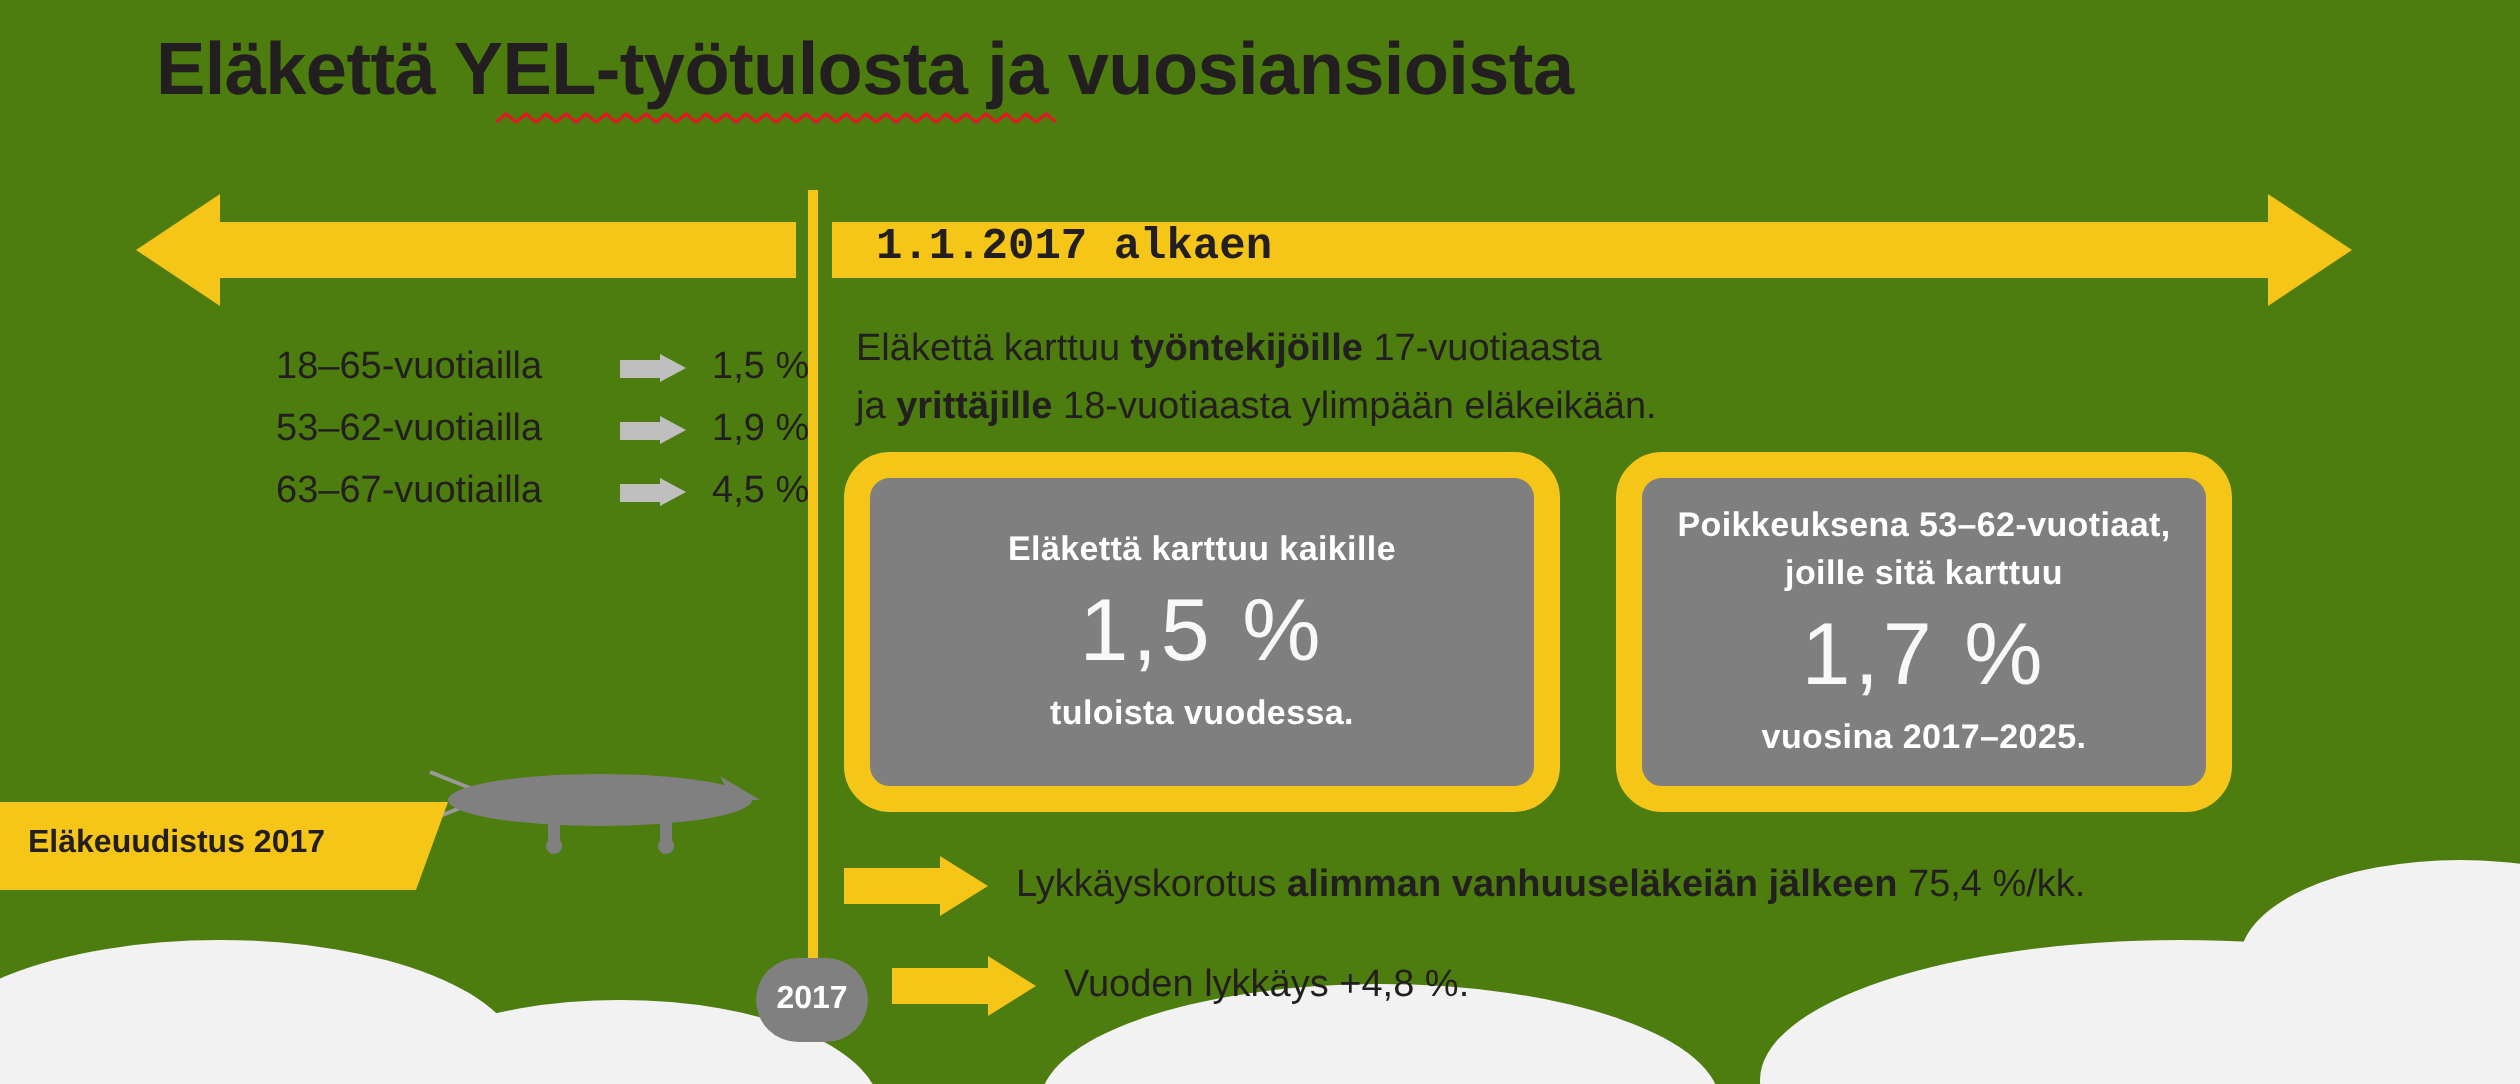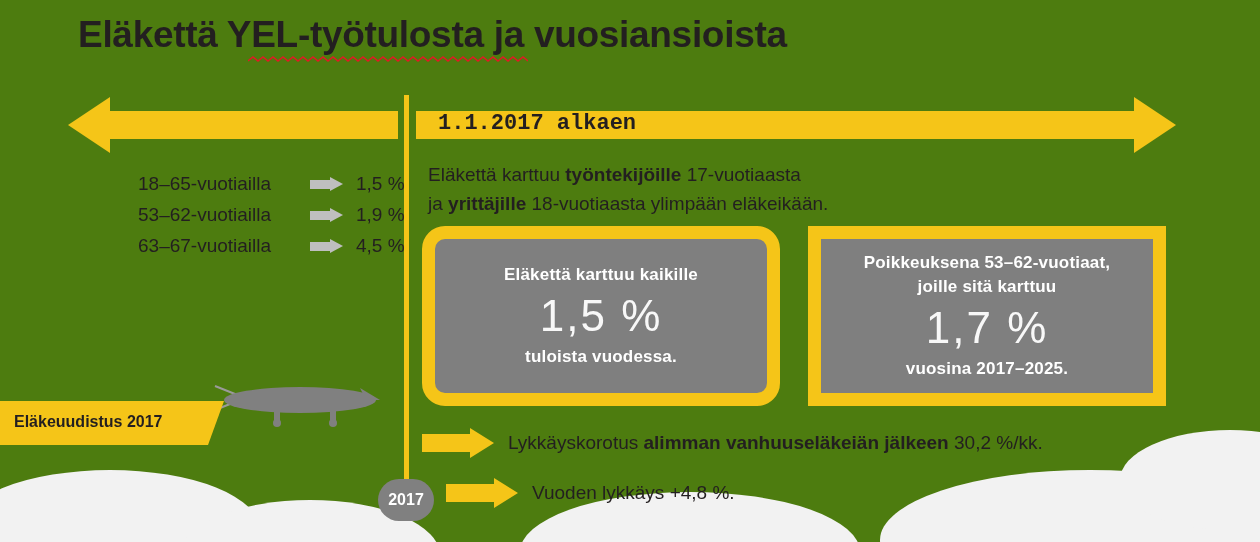--- a/index.html
+++ b/index.html
@@ -197,21 +197,21 @@
     margin: 4px 0 4px 0;
     opacity: 0.95;
   }
   .chalk-bottom {
     font-size: 17px;
     font-weight: bold;
     line-height: 24px;
     letter-spacing: 0.2px;
   }
   #box-left { left: 422px; top: 226px; width: 358px; height: 180px; border-radius: 23px; }
-  #box-right { left: 808px; top: 226px; width: 358px; height: 180px; }
+  #box-right { left: 808px; top: 226px; width: 308px; height: 180px; border-radius: 23px; }
 
   
   .bottom-row {
     position: absolute;
     z-index: 5;
     display: flex;
     align-items: center;
   }
   #row-1 { left: 422px; top: 428px; }
   #row-2 { left: 446px; top: 478px; }
@@ -338,21 +338,21 @@
       <div class="chalk-big">1,7 %</div>
       <div class="chalk-bottom">vuosina 2017–2025.</div>
     </div>
   </div>
 
   <div class="bottom-row" id="row-1">
     <svg class="mini-arrow" viewBox="0 0 72 30">
       <polygon points="0,6 48,6 48,0 72,15 48,30 48,24 0,24" fill="#f5c518"></polygon>
     </svg>
     <div class="bottom-text">
-      <span>Lykkäyskorotus </span><b>alimman vanhuuseläkeiän jälkeen</b><span> 30,2 %/kk.</span>
+      <span>Lykkäyskorotus </span><b>alimman vanhuuseläkeiän jälkeen</b><span> 75,4 %/kk.</span>
     </div>
   </div>
 
   <div class="bottom-row" id="row-2">
     <svg class="mini-arrow" viewBox="0 0 72 30">
       <polygon points="0,6 48,6 48,0 72,15 48,30 48,24 0,24" fill="#f5c518"></polygon>
     </svg>
     <div class="bottom-text">
       <span>Vuoden lykkäys +4,8 %.</span>
     </div>

